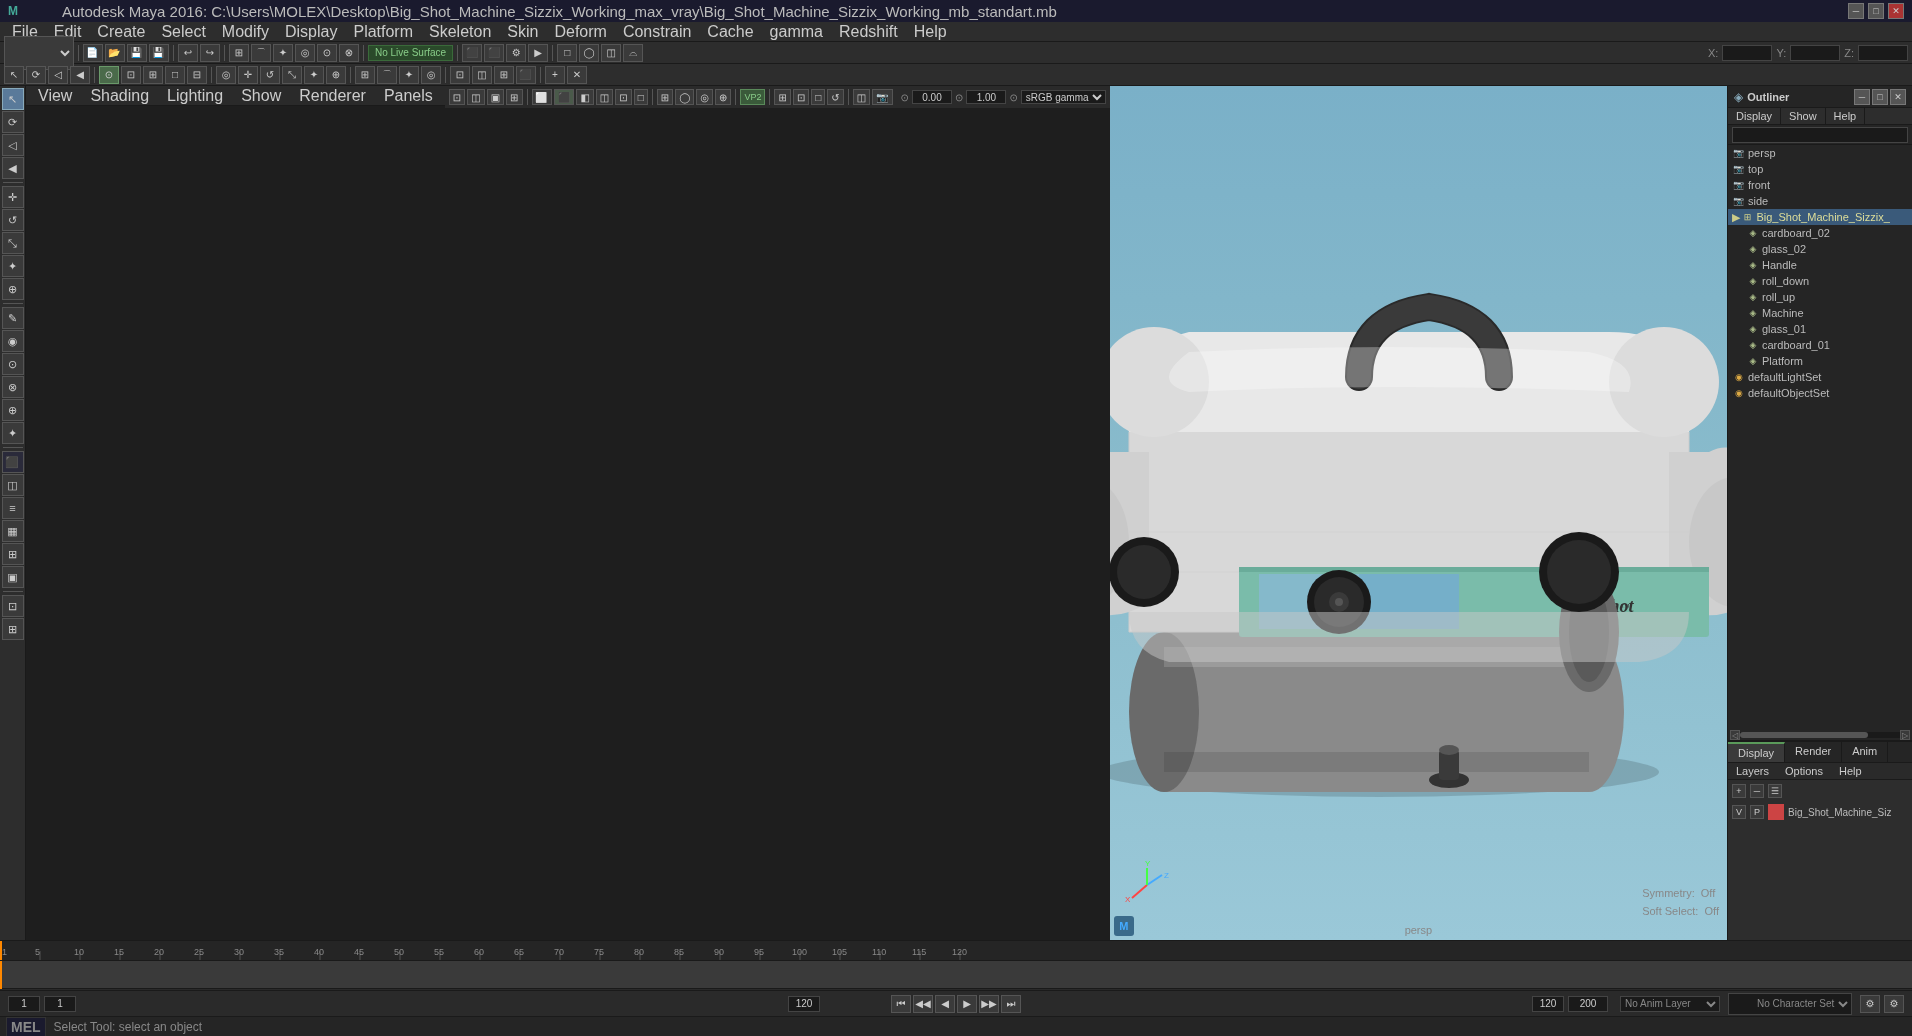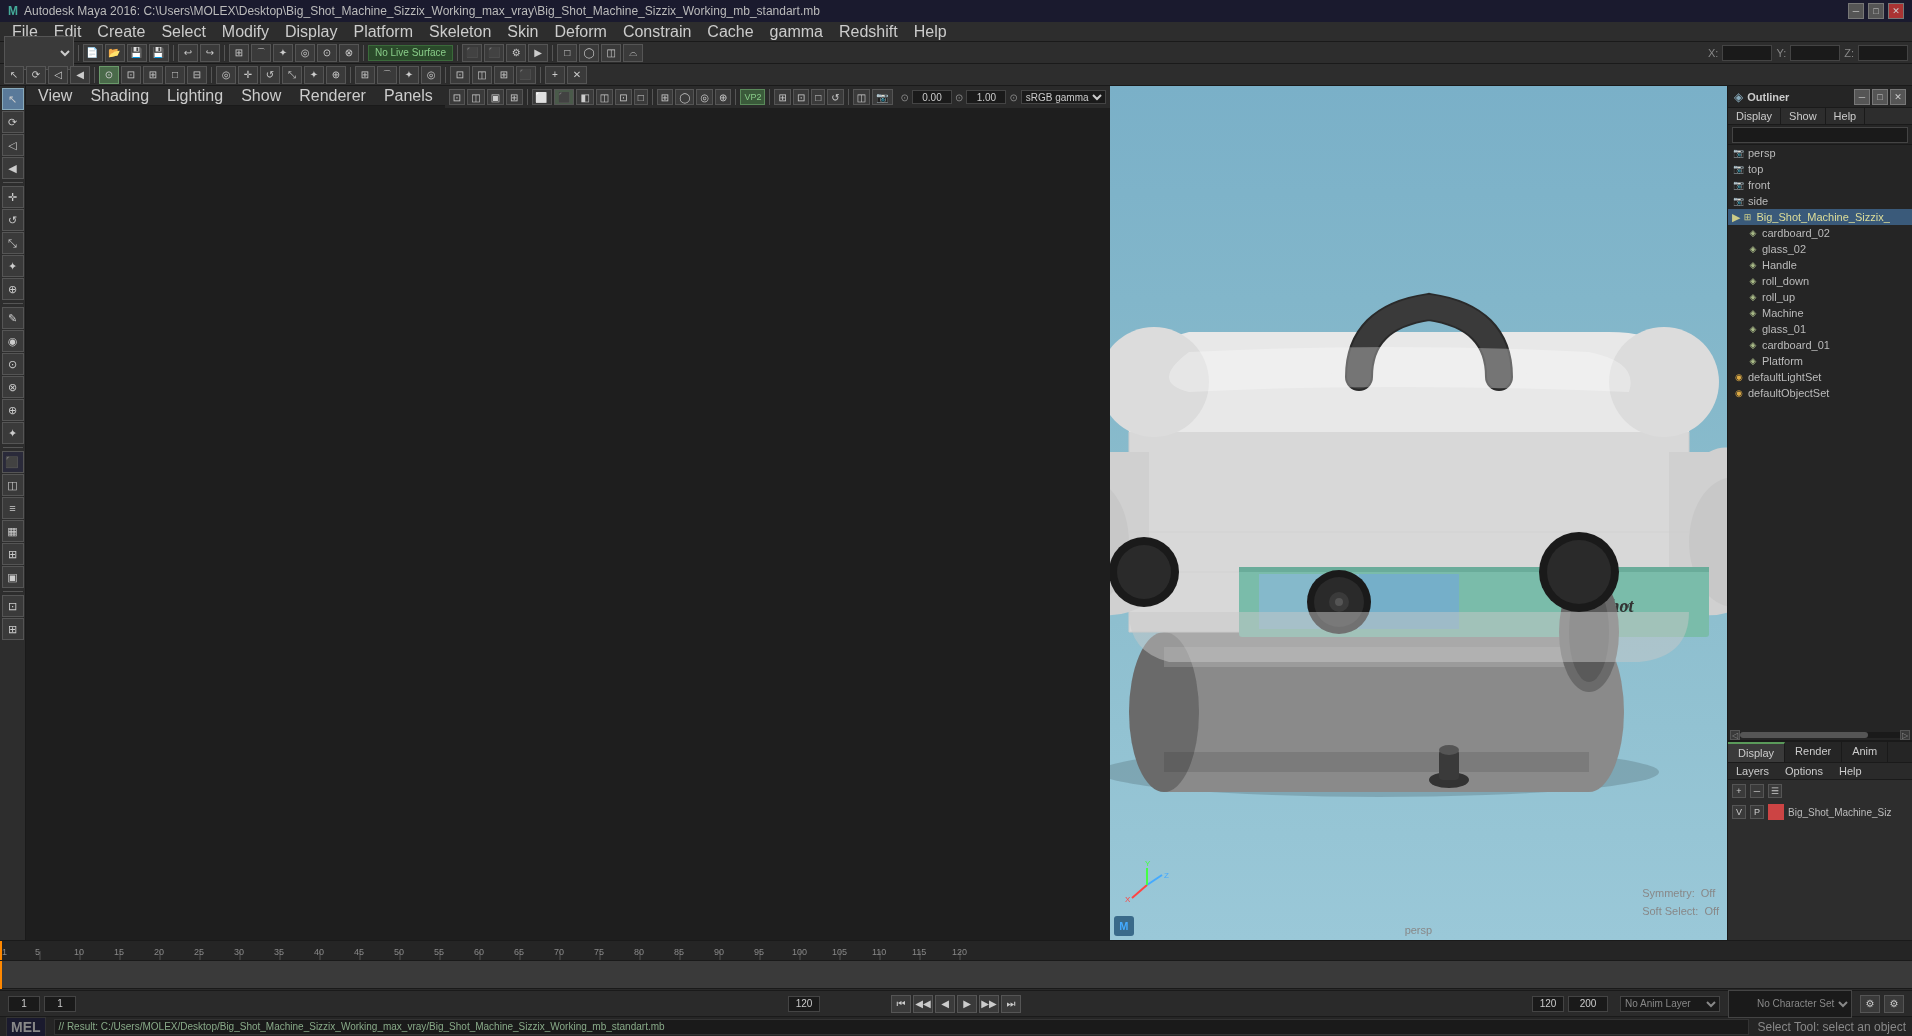--- a/index.html
+++ b/index.html
@@ -113,21 +113,21 @@
     .hscroll-track { flex: 1; height: 6px; background: #1a1a1a; position: relative; }
     .hscroll-thumb { position: absolute; left: 0; width: 80%; height: 6px; background: #555; border-radius: 3px; }
     .hscroll-arrow { width: 10px; height: 10px; background: #3a3a3a; border: 1px solid #555; display: flex; align-items: center; justify-content: center; font-size: 8px; color: #888; cursor: pointer; }
   </style>
 </head>
 <body>
 
 <div id="titlebar">
   <div id="titlebar-left">
     <span style="color:#4a9; font-weight:bold; font-size:12px;">M</span>
-    <span style="font-size:12px; color:#bbb;">Autodesk Maya 2016: C:\Users\MOLEX\Desktop\Big_Shot_Machine_Sizzix_Working_max_vray\Big_Shot_Machine_Sizzix_Working_mb_standart.mb</span>
+    <span style="font-size:15px; color:#bbb;margin-left:38px;">Autodesk Maya 2016: C:\Users\MOLEX\Desktop\Big_Shot_Machine_Sizzix_Working_max_vray\Big_Shot_Machine_Sizzix_Working_mb_standart.mb</span>
   </div>
   <div id="titlebar-controls">
     <div class="titlebar-btn">─</div>
     <div class="titlebar-btn">□</div>
     <div class="titlebar-btn" style="background:#aa3333;">✕</div>
   </div>
 </div>
 
 <div id="menubar">
   <span class="menu-item">File</span>
@@ -626,24 +626,23 @@
     <div class="playback-btn">▶▶</div>
     <div class="playback-btn">⏭</div>
   </div>
   <input class="playback-input" value="120" style="width: 32px; margin-left: auto;">
   <input class="playback-input" value="200" style="width: 40px;">
 
   <select style="height:16px; background:#1a1a1a; border:1px solid #444; color:#888; font-size:10px; margin-left:8px; min-width:100px;">
     <option>No Anim Layer</option>
   </select>
 
-  <select style="height:28px; background:#1a1a1a; border:1px solid #444; color:#888; font-size:10px; margin-left:4px; min-width:110px;padding-left:24px;">
+  <select style="height:22px; background:#1a1a1a; border:1px solid #444; color:#888; font-size:10px; margin-left:4px; min-width:110px;padding-left:24px;">
     <option>No Character Set</option>
   </select>
   <div class="playback-btn" style="margin-left:4px;">⚙</div>
   <div class="playback-btn">⚙</div>
 </div>
 
 <div id="mel-bar">
   <span style="font-size:14px; color:#888; font-weight:bold; background:#1a1a2e; padding:1px 4px; border:1px solid #333;">MEL</span>
-  <div id="result-bar">// Result: C:/Users/MOLEX/Desktop/Big_Shot_Machine_Sizzix_Working_max_vray/Big_Shot_Machine_Sizzix_Working_mb_standart.mb</div>
   <span style="font-size:12px; color:#888;">Select Tool: select an object</span>
 </div>
 
 </body></html>

